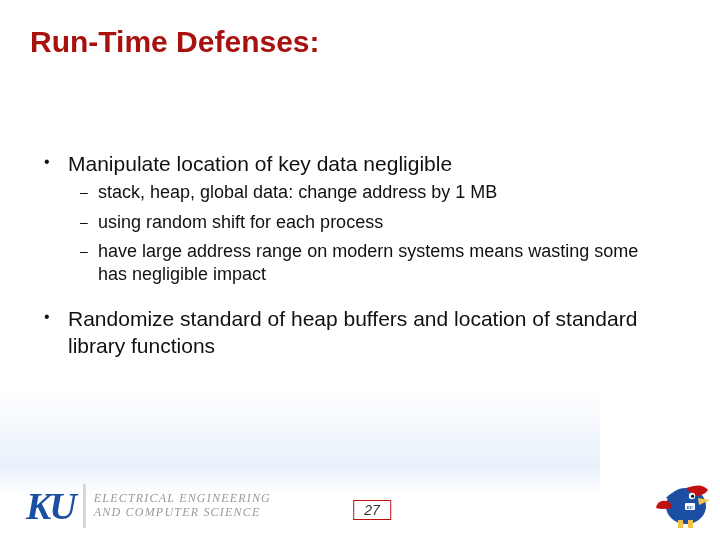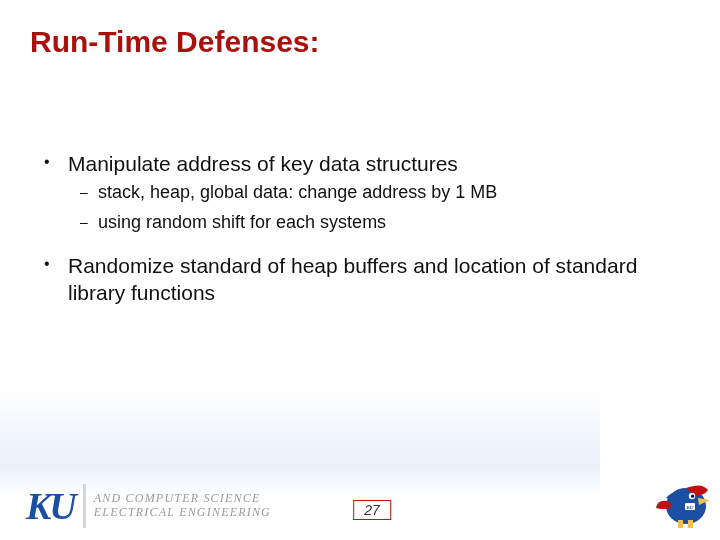--- a/index.html
+++ b/index.html
@@ -66,39 +66,40 @@
 
 <div class="slide">
 
   <h1 class="title">
     <span class="title-line">Run-Time Defenses:</span>
   </h1>
 
   <div class="content">
     <ul class="lvl1">
       <li>
-        <span>Manipulate address of key data structures</span>
+        <span>Manipulate location of key data negligible</span>
         <ul class="lvl2">
           <li><span>stack, heap, global data: change address by 1 MB</span></li>
-          <li><span>using random shift for each systems</span></li>
+          <li><span>using random shift for each process</span></li>
+          <li><span>have large address range on modern systems means wasting some has negligible impact</span></li>
         </ul>
       </li>
       <li>
         <span>Randomize standard of heap buffers and location of standard library functions</span>
       </li>
     </ul>
   </div>
 
   <div class="footer">
     <div class="logo-left">
       <span class="ku-mark">KU</span>
       <span class="ku-bar"></span>
       <div class="dept">
+        <div>ELECTRICAL ENGINEERING</div>
         <div>AND COMPUTER SCIENCE</div>
-        <div>ELECTRICAL ENGINEERING</div>
       </div>
     </div>
 
     <div class="page-num">27</div>
 
     <svg class="jayhawk" viewBox="0 0 62 58">
       <ellipse cx="34" cy="34" rx="20" ry="18" fill="#1a4fa3"></ellipse>
       <path d="M34 16 Q50 10 56 18 Q52 24 42 24 Z" fill="#c01010"></path>
       <path d="M18 30 Q6 26 4 36 Q10 38 20 36 Z" fill="#c01010"></path>
       <path d="M30 22 Q20 18 14 26 Q22 30 30 28 Z" fill="#1a4fa3"></path>

